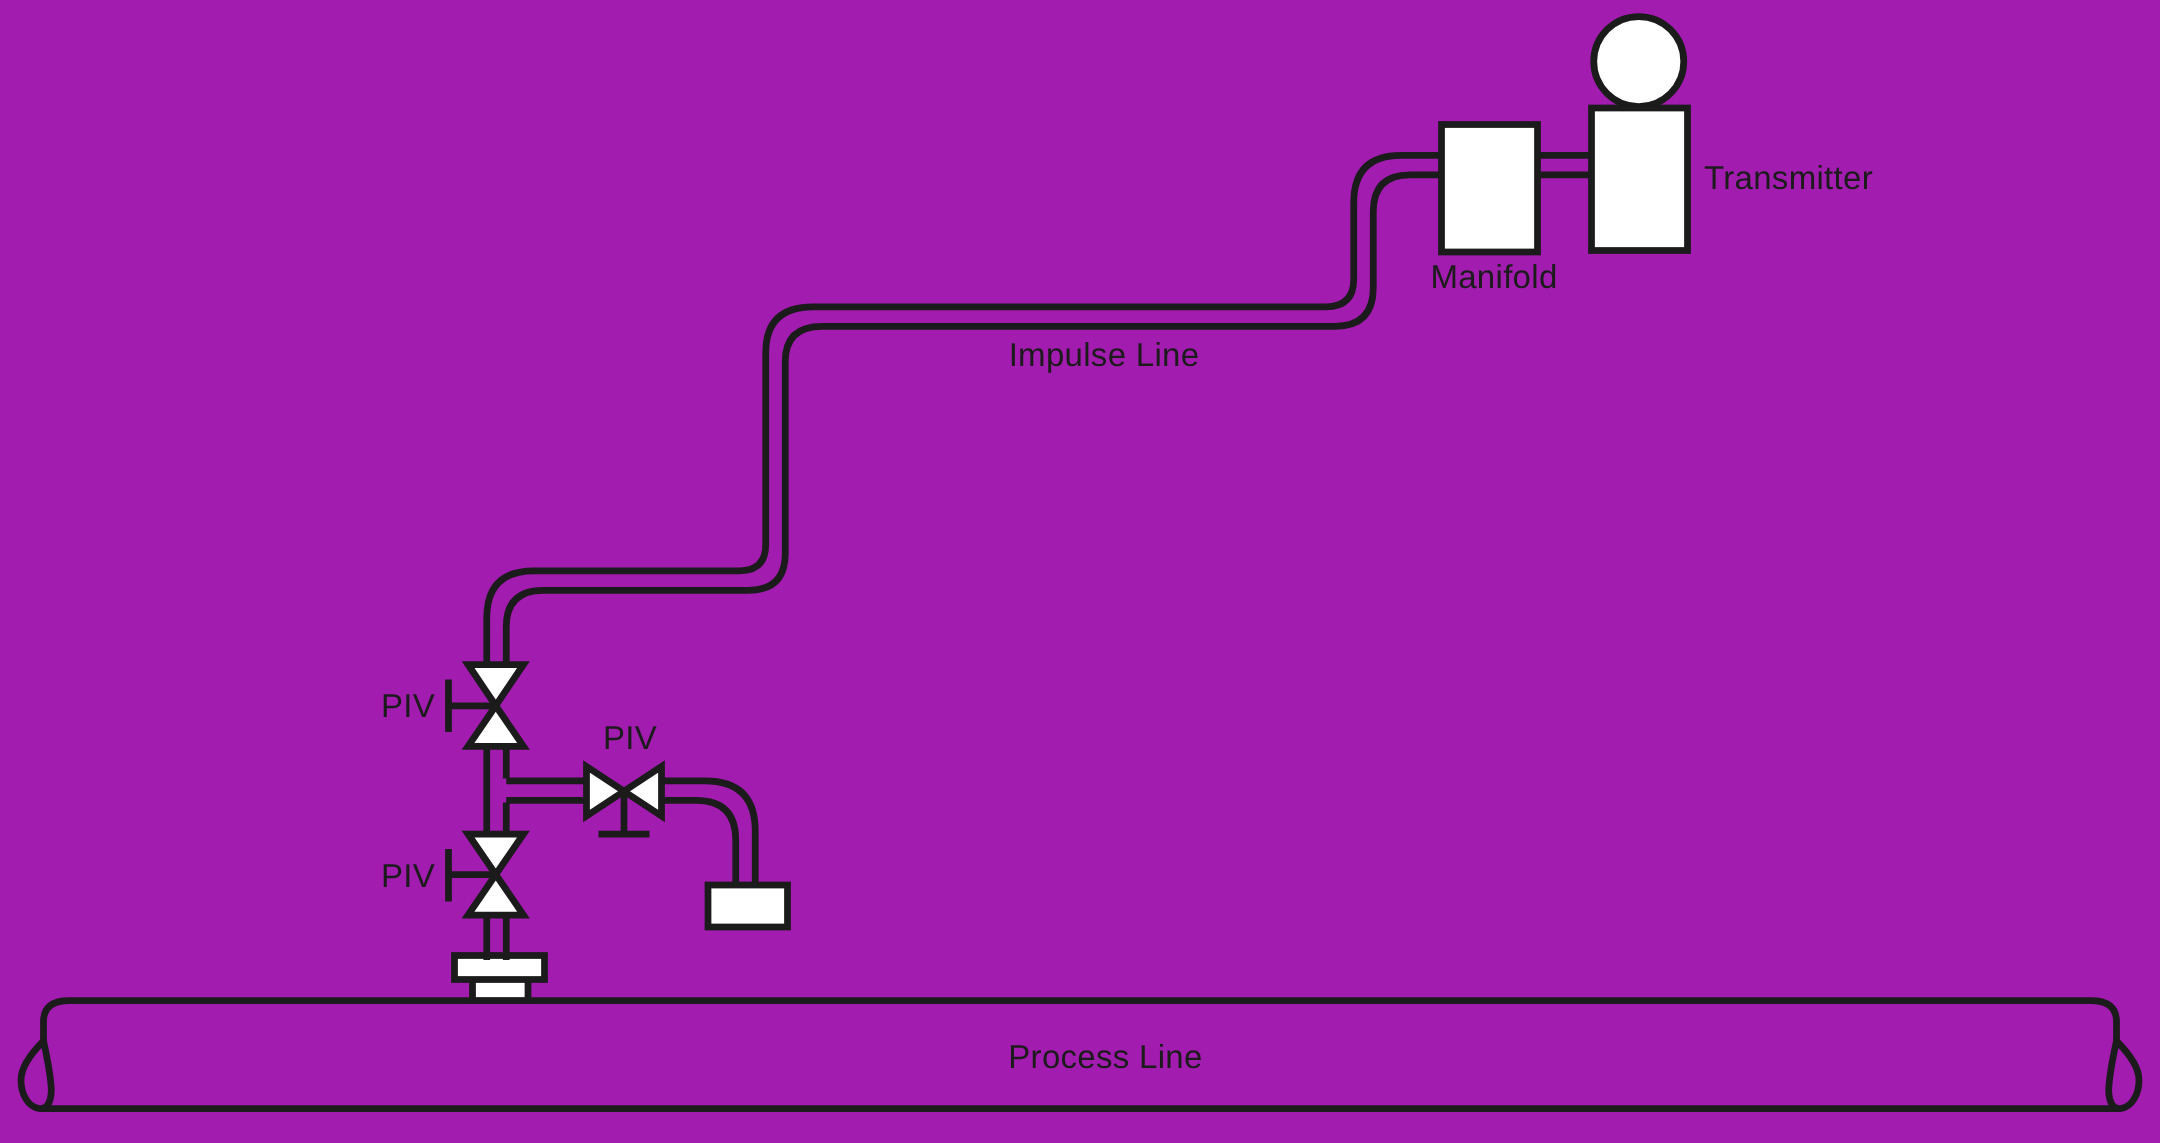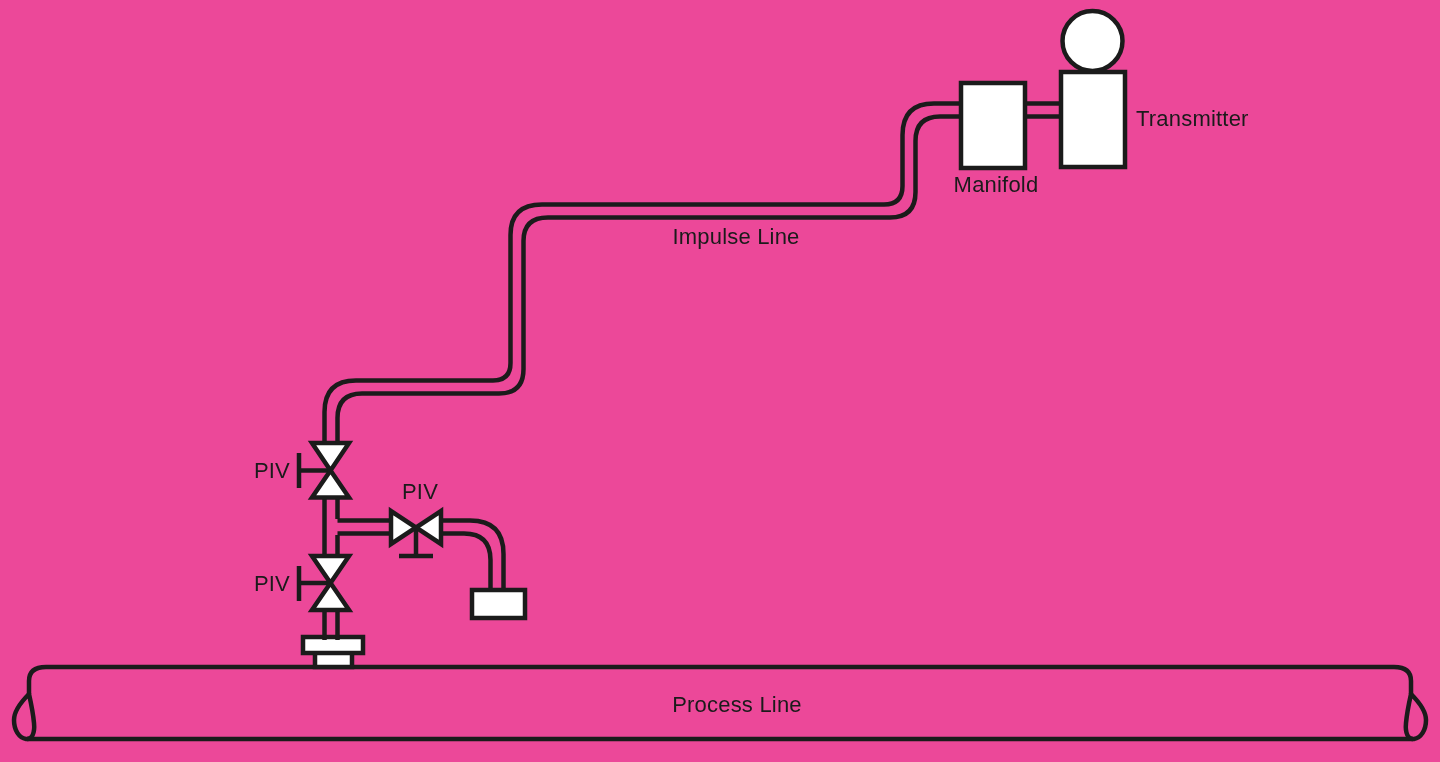--- a/index.html
+++ b/index.html
@@ -4,21 +4,21 @@
 <style>
   html, body {
     margin: 0;
     padding: 0;
     background: #ffffff;
   }
   .stage {
     position: relative;
     width: 1440px;
     height: 762px;
-    background: #ec4899;
+    background: #a21caf;
     overflow: hidden;
     font-family: "Liberation Sans", sans-serif;
   }
   svg {
     display: block;
   }
   .stroke {
     fill: none;
     stroke: #1b1b1b;
     stroke-width: 4.5;

